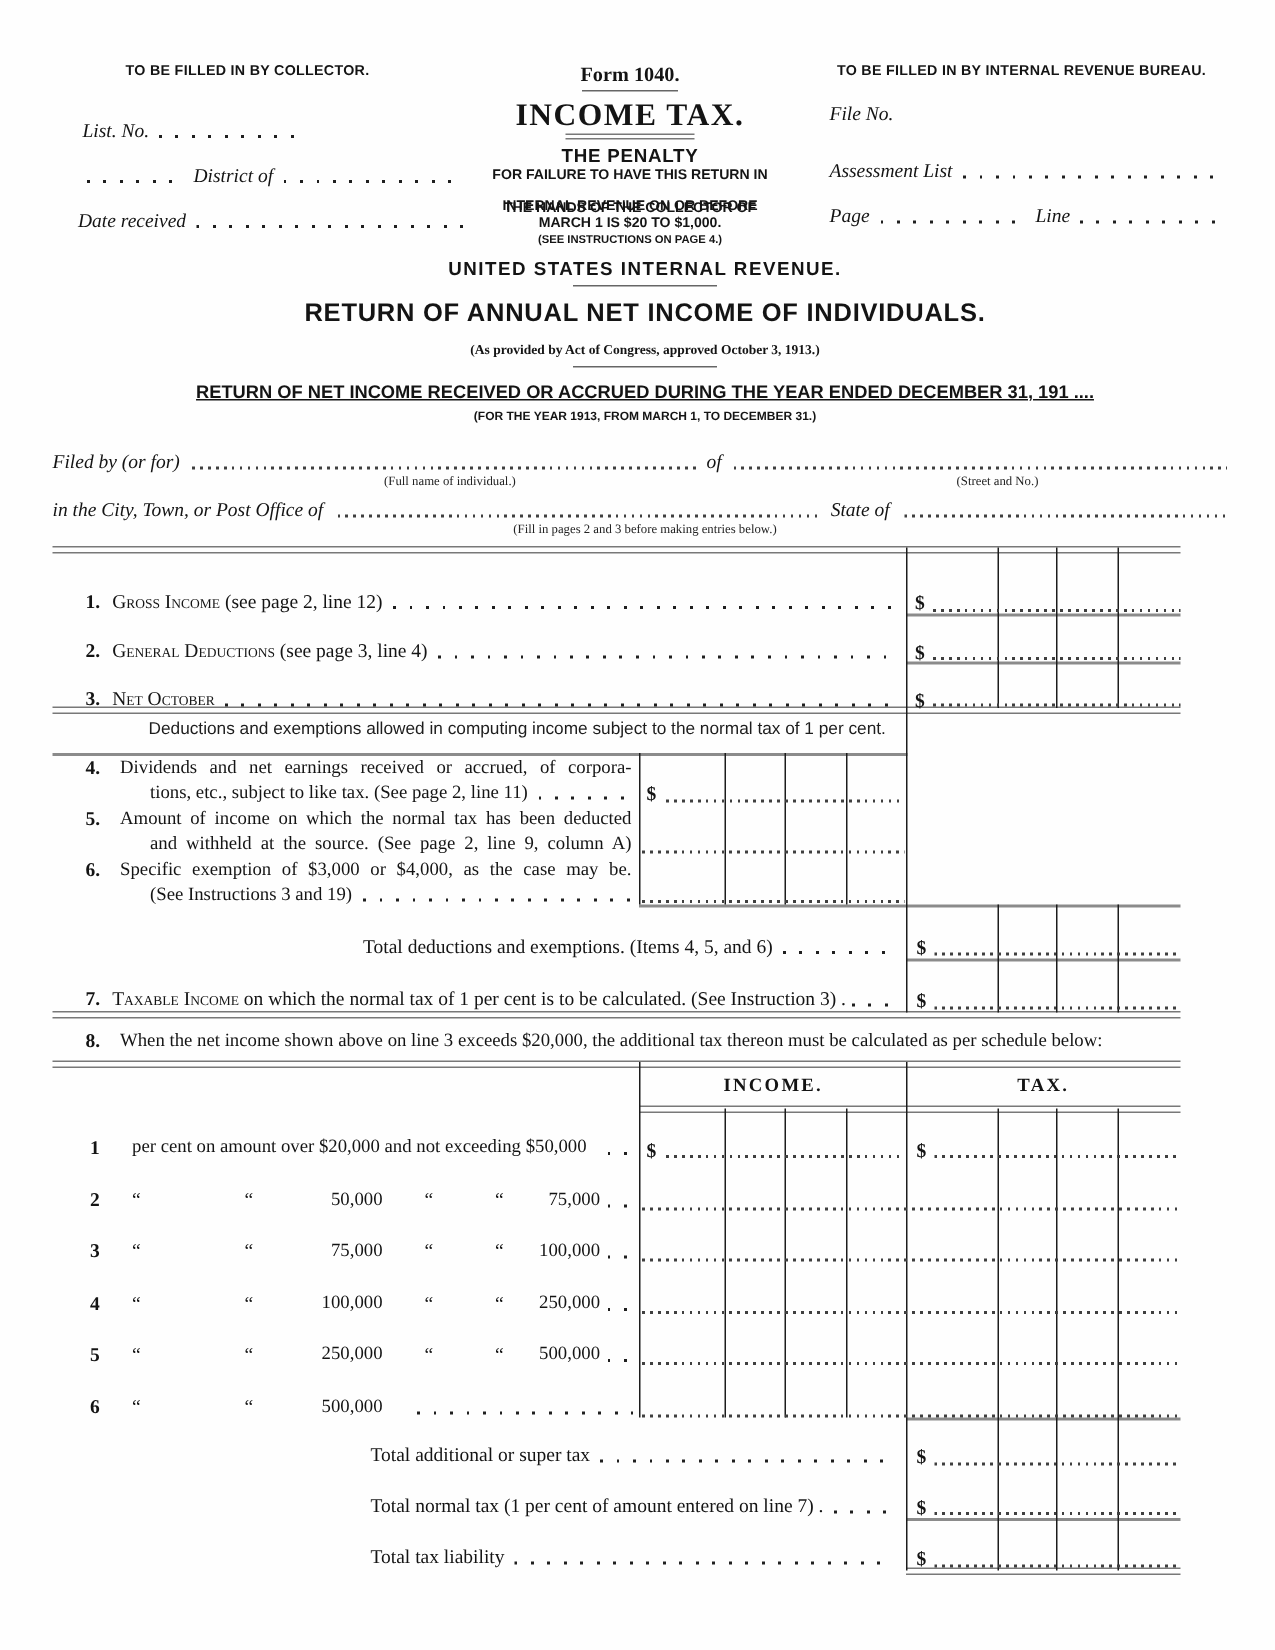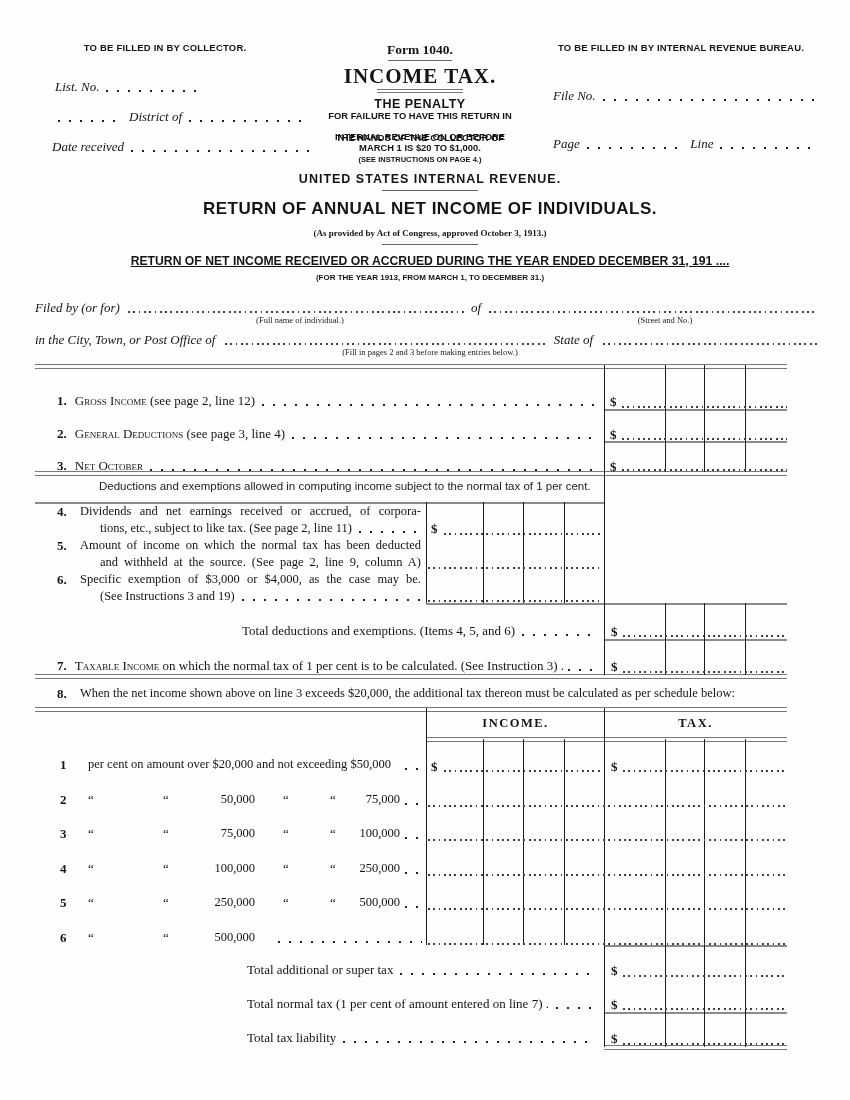--- a/index.html
+++ b/index.html
@@ -70,22 +70,26 @@
   <div class="abs t-inctax ctr" style="left:310px;top:64px;width:220px;">INCOME TAX.</div>
   <div class="hr2" style="left:377px;top:89px;width:86px;border-top-width:1px;border-bottom-width:1px;height:4px;"></div>
   <div class="abs sans t-pen ctr" style="left:310px;top:97px;width:220px;">THE PENALTY</div>
   <div class="abs sans pen-l ctr" style="left:305px;top:111px;width:230px;">FOR FAILURE TO HAVE THIS RETURN IN</div>
   <div class="abs sans pen-l ctr" style="left:305px;top:133px;width:230px;">THE HANDS OF THE COLLECTOR OF</div>
   <div class="abs sans pen-l ctr" style="left:305px;top:132px;width:230px;">INTERNAL REVENUE ON OR BEFORE</div>
   <div class="abs sans pen-l ctr" style="left:305px;top:142.5px;width:230px;">MARCH 1 IS $20 TO $1,000.</div>
   <div class="abs sans t-seein ctr" style="left:305px;top:155px;width:230px;">(SEE INSTRUCTIONS ON PAGE 4.)</div>
 
   <div class="abs sans t-block ctr" style="left:545px;top:42px;width:272px;">TO BE FILLED IN BY INTERNAL REVENUE BUREAU.</div>
-  <div class="frow ser it" style="left:553px;top:88px;width:265px;">
+  <div class="frow ser it" style="left:553px;top:68px;width:265px;flex-direction:column;">
     <span>File No.</span>
+    <div class="ldr"></div>
+  </div>
+  <div class="frow ser it" style="left:553px;top:106px;width:265px;">
+    <span>Assessment List</span>
     <div class="ldr"></div>
   </div>
   <div class="frow ser it" style="left:553px;top:136px;width:265px;">
     <span>Page</span>
     <div class="ldr"></div>
     <span style="margin-left:6px;">Line</span>
     <div class="ldr"></div>
   </div>
 
   <div class="abs sans t-agency ctr" style="left:35px;top:172px;width:790px;">UNITED STATES INTERNAL REVENUE.</div>

